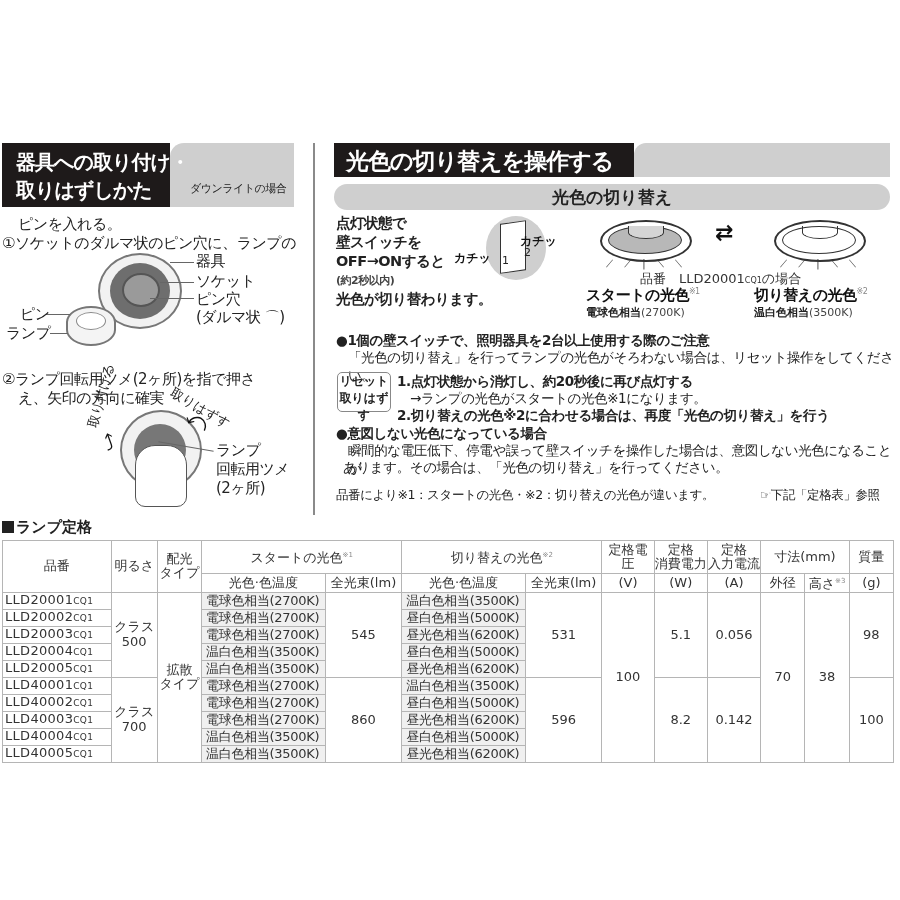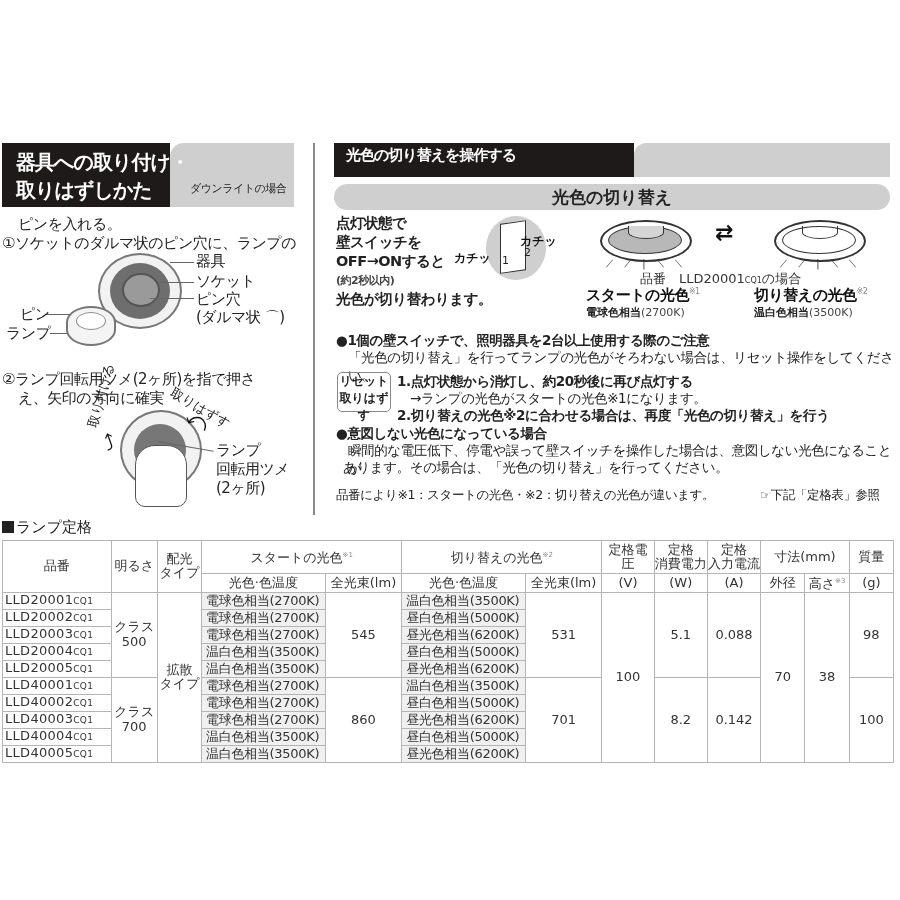--- a/index.html
+++ b/index.html
@@ -32,21 +32,21 @@
   .hand { left:135px; top:445px; width:50px; height:60px; background:#fff; border:1.5px solid #555; border-radius:20px 20px 10px 10px; }
   .arc-text { font-size:13px; color:#222; }
 
   
   .divider { left:313px; top:143px; width:2px; height:372px; background:#8a8a8a; }
 
   
   .rhead { left:334px; top:143px; width:556px; height:34px; }
   .rhead .black { position:absolute; left:0; top:0; width:300px; height:34px; background:#1e1a1a; }
   .rhead .gray { position:absolute; left:300px; top:0; width:256px; height:34px; background:#cfcfcf; border-top-left-radius:12px; }
-  .rhead .t { position:absolute; left:12px; top:3px; color:#fff; font-weight:bold; font-size:15px; letter-spacing:-1px; }
+  .rhead .t { position:absolute; left:12px; top:3px; color:#fff; font-weight:bold; font-size:23px; letter-spacing:-1px; }
   .rbar { left:334px; top:184px; width:556px; height:26px; border-radius:13px; background:#cfcfcf; text-align:center; font-size:17px; line-height:26px; color:#222; font-weight:bold; }
 
   .sw { font-size:14.5px; font-weight:bold; line-height:19px; color:#222; letter-spacing:-0.5px; }
   .sw .small { font-size:11px; font-weight:bold; color:#444; }
 
   .switch-circle { left:486px; top:216px; width:60px; height:64px; border-radius:50%; background:#cfcfcf; }
   .plate { left:500px; top:222px; width:24px; height:48px; border:1.5px solid #333; background:#fff; transform:skewY(-8deg); }
   .katchi { font-size:12px; font-weight:bold; color:#111; }
 
   .downlight { width:88px; height:38px; border-radius:50%; border:2px solid #333; background:#fff; }
@@ -60,21 +60,21 @@
   .color-title { font-size:15px; font-weight:bold; color:#111; letter-spacing:-0.5px; }
   .color-title sup { font-size:8px; color:#888; font-weight:normal; }
   .color-sub { font-size:11px; font-weight:bold; color:#222; }
   .color-sub span { font-weight:normal; color:#444;margin-top:32px; }
 
   .note { font-size:13.5px; line-height:18px; color:#222; letter-spacing:-0.4px; }
   .note.b { font-weight:bold; }
   .reset-box { left:337px; top:372px; width:52px; height:38px; border:1.5px solid #888; border-radius:5px; font-size:12px; font-weight:bold; text-align:center; line-height:17px; color:#222; }
 
   
-  .tbl-title { left:2px; top:518px; font-size:15px; font-weight:normal; color:#222; }
+  .tbl-title { left:2px; top:518px; font-size:15px; font-weight:bold; color:#222; }
   .tbl-title .sq { display:inline-block; width:12px; height:12px; background:#222; margin-right:2px; vertical-align:-1px; }
   table.spec { position:absolute; left:2px; top:540px; width:892px; border-collapse:collapse; font-size:13px; color:#333; }
   table.spec td, table.spec th { border:1px solid #b5b5b5; padding:0; text-align:center; font-weight:normal; line-height:14.5px; }
   table.spec th { height:17px; }
   table.spec th.big { height:32px; }
   table.spec td.pn { text-align:left; padding-left:2px; height:16px; letter-spacing:0.3px; }
   table.spec td.pn .sfx { font-size:9px; }
   table.spec td.ct { text-align:left; padding-left:4px; letter-spacing:-0.3px; background:#f0f0f0; }
   sup.m { font-size:7px; color:#888; }
 </style>
@@ -246,21 +246,21 @@
     <tr>
       <td class="pn"><span>LLD20001</span><span class="sfx">CQ1</span></td>
       <td rowspan="5"><span>クラス</span><br><span>500</span></td>
       <td rowspan="10"><span>拡散</span><br><span>タイプ</span></td>
       <td class="ct">電球色相当(2700K)</td>
       <td rowspan="5">545</td>
       <td class="ct">温白色相当(3500K)</td>
       <td rowspan="5">531</td>
       <td rowspan="10">100</td>
       <td rowspan="5">5.1</td>
-      <td rowspan="5">0.088</td>
+      <td rowspan="5">0.056</td>
       <td rowspan="10">70</td>
       <td rowspan="10">38</td>
       <td rowspan="5">98</td>
     </tr>
     <tr>
       <td class="pn"><span>LLD20002</span><span class="sfx">CQ1</span></td>
       <td class="ct">電球色相当(2700K)</td>
       <td class="ct">昼白色相当(5000K)</td>
     </tr>
     <tr>
@@ -277,21 +277,21 @@
       <td class="pn"><span>LLD20005</span><span class="sfx">CQ1</span></td>
       <td class="ct">温白色相当(3500K)</td>
       <td class="ct">昼光色相当(6200K)</td>
     </tr>
     <tr>
       <td class="pn"><span>LLD40001</span><span class="sfx">CQ1</span></td>
       <td rowspan="5"><span>クラス</span><br><span>700</span></td>
       <td class="ct">電球色相当(2700K)</td>
       <td rowspan="5">860</td>
       <td class="ct">温白色相当(3500K)</td>
-      <td rowspan="5">701</td>
+      <td rowspan="5">596</td>
       <td rowspan="5">8.2</td>
       <td rowspan="5">0.142</td>
       <td rowspan="5">100</td>
     </tr>
     <tr>
       <td class="pn"><span>LLD40002</span><span class="sfx">CQ1</span></td>
       <td class="ct">電球色相当(2700K)</td>
       <td class="ct">昼白色相当(5000K)</td>
     </tr>
     <tr>

